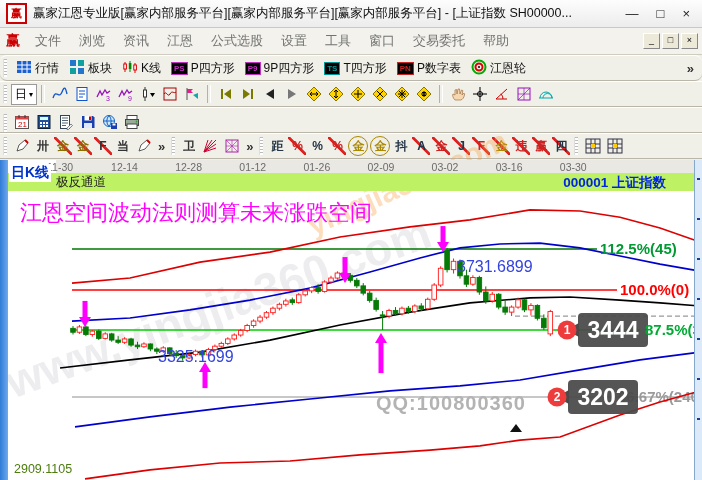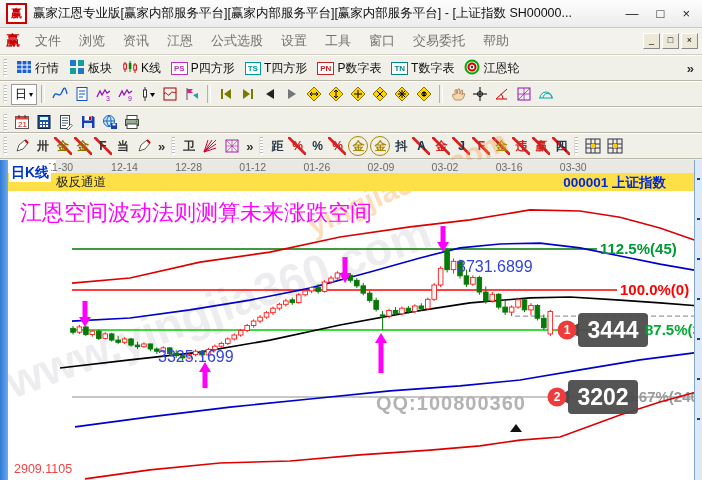--- a/index.html
+++ b/index.html
@@ -23,51 +23,51 @@
   .mdibtn{width:15px;height:14px;background:#ece9d8;border:1px solid;border-color:#fff #888 #888 #fff;
     font-size:9px;line-height:13px;text-align:center;color:#000;}
   
   .tb{position:absolute;left:0;width:702px;height:26px;background:#f0efe8;
     border-top:1px solid #fff;border-bottom:1px solid #bab6aa;display:flex;align-items:center;box-sizing:border-box;}
   .grip{width:3px;height:18px;margin:0 4px 0 3px;
     background:repeating-linear-gradient(#bbb 0 1px,#fff 1px 3px);border-left:1px solid #ddd;flex:none;}
   .tbtn{display:flex;align-items:center;gap:3px;padding:2px 5px;font-size:12px;color:#111;white-space:nowrap;}
   .ibtn{width:20px;height:20px;display:flex;align-items:center;justify-content:center;margin:0 1px;}
   .sep{width:2px;height:18px;border-left:1px solid #b5b1a5;border-right:1px solid #fff;margin:0 4px;}
-  .badge{font-size:8px;font-weight:bold;padding:1px 2px;border:1px solid;line-height:9px;background:#ffffff;}
+  .badge{font-size:8px;font-weight:bold;padding:1px 2px;border:1px solid;line-height:9px;background:#000000;}
   .chev{font-size:13px;color:#333;margin:0 3px;font-weight:bold;}
   .chev.right{margin-left:auto;margin-right:8px;}
   .periodbtn{font-size:12px;border:1px solid #9a9a9a;background:#fff;padding:1px 3px;display:flex;align-items:center;gap:2px;}
   .glyphbtn{font-size:12px;font-weight:bold;width:18px;height:18px;line-height:18px;text-align:center;margin:0 1px;}
   .strike{background:linear-gradient(to top right,transparent 44%,#d22 46%,#d22 55%,transparent 57%);}
   .circ{border:1.4px solid currentColor;border-radius:50%;}
   
   #chartwrap{position:absolute;left:0;top:160px;width:702px;height:320px;background:#fff;}
   .edgeL{position:absolute;left:0;top:0;width:8px;height:320px;z-index:4;
     background:linear-gradient(90deg,#2f7bd6,#6fa9ef);}
   .edgeR{position:absolute;right:0;top:0;width:8px;height:320px;z-index:4;background:#dce9f8;
     border-left:1px solid #86a7cc;box-sizing:border-box;}
   .edgeR:before{content:"";position:absolute;left:2px;top:18px;width:3px;height:270px;
     background:repeating-linear-gradient(#1a3f8f 0 2px,transparent 2px 40px);}
   .datesrow{position:absolute;left:56px;top:0;width:638px;height:13px;background:#e9e8e3;
     border-bottom:1px solid #d5d3cb;z-index:2;}
   .datelbl{position:absolute;top:1px;font-size:10.5px;color:#6b6b6b;}
   .ktab{position:absolute;left:9px;top:4px;z-index:3;background:#fff;color:#0033cc;
     font-size:14px;font-weight:bold;padding:0 2px;}
-  .indrow{position:absolute;left:8px;top:13px;width:686px;height:18px;background:#fde047;z-index:2;
+  .indrow{position:absolute;left:8px;top:13px;width:686px;height:18px;background:#bef264;z-index:2;
     display:flex;align-items:center;font-size:12.5px;}
   .indname{color:#222;margin-left:48px;margin-right:10px;}
   .indval{margin-right:9px;font-weight:500;}
   .symbol{position:absolute;right:28px;top:1px;color:#0026dd;font-size:13.5px;font-weight:bold;}
   #ksvg{position:absolute;left:0;top:0;z-index:2;}
   .headline{position:absolute;left:20px;top:38px;z-index:3;color:#ff00ff;
     font-size:22px;font-weight:normal;white-space:nowrap;}
   .qqwm{position:absolute;left:376px;top:232px;z-index:1;color:#b3b3b3;
     font-size:20px;font-weight:bold;letter-spacing:1px;}
-  .blval{position:absolute;left:14px;top:302px;z-index:2;color:#ef4444;font-size:12.5px;}
+  .blval{position:absolute;left:14px;top:302px;z-index:2;color:#4d7c0f;font-size:12.5px;}
   .wm1{position:absolute;left:-6px;top:120px;z-index:1;color:rgba(185,185,192,.25);
     font-size:46px;font-weight:bold;transform:rotate(-20deg);white-space:nowrap;pointer-events:none;}
   .wm2{position:absolute;left:300px;top:6px;z-index:1;color:rgba(245,152,52,.32);
     font-size:30px;font-weight:bold;transform:rotate(-24deg);white-space:nowrap;pointer-events:none;}
 </style>
 </head>
 <body>
 
 <div id="app">
 
@@ -95,21 +95,21 @@
         <span class="menu-item">交易委托</span>
         <span class="menu-item">帮助</span>
       </span>
     <span class="mdibtns">
         <span class="mdibtn">_</span>
         <span class="mdibtn">□</span>
         <span class="mdibtn">×</span>
       </span>
   </div>
 
-  <div class="tb" style="top:55px;">
+  <div class="tb" style="top:55px;border-radius:7px;">
     <span class="grip"></span>
     <span id="tb1items" style="display:flex;align-items:center;">
         <span class="tbtn">
           <span><svg width="16" height="16" viewBox="0 0 16 16">
               <rect x="1" y="2" width="14" height="12" fill="#1b5fd0"></rect>
               <path d="M1 6h14M1 10h14M6 2v12M11 2v12" stroke="#fff"></path>
             </svg></span>
           <span>行情</span>
         </span>
         <span class="tbtn">
@@ -130,30 +130,30 @@
               <path d="M13 4v10" stroke="#d00"></path>
               <rect x="11.8" y="6" width="2.6" height="5" fill="#fff" stroke="#d00"></rect>
             </svg></span>
           <span>K线</span>
         </span>
         <span class="tbtn">
           <span class="badge" style="color: rgb(194, 47, 194); border-color: rgb(194, 47, 194);">PS</span>
           <span>P四方形</span>
         </span>
         <span class="tbtn">
+          <span class="badge" style="color: rgb(194, 47, 194); border-color: rgb(194, 47, 194);">P9</span>
+          <span>9P四方形</span>
+        </span>
+        <span class="tbtn">
           <span class="badge" style="color: rgb(0, 154, 154); border-color: rgb(0, 154, 154);">TS</span>
           <span>T四方形</span>
         </span>
         <span class="tbtn">
           <span class="badge" style="color: rgb(204, 34, 34); border-color: rgb(204, 34, 34);">PN</span>
           <span>P数字表</span>
-        </span>
-        <span class="tbtn">
-          <span class="badge" style="color: rgb(0, 136, 136); border-color: rgb(0, 136, 136);">TN</span>
-          <span>T数字表</span>
         </span>
         <span class="tbtn">
           <span><svg width="16" height="16" viewBox="0 0 16 16">
               <circle cx="8" cy="8" r="6.5" fill="none" stroke="#0a0" stroke-width="2"></circle>
               <circle cx="8" cy="8" r="3.5" fill="none" stroke="#d00" stroke-width="2"></circle>
               <circle cx="8" cy="8" r="1" fill="#000"></circle>
             </svg></span>
           <span>江恩轮</span>
         </span>
       </span>

